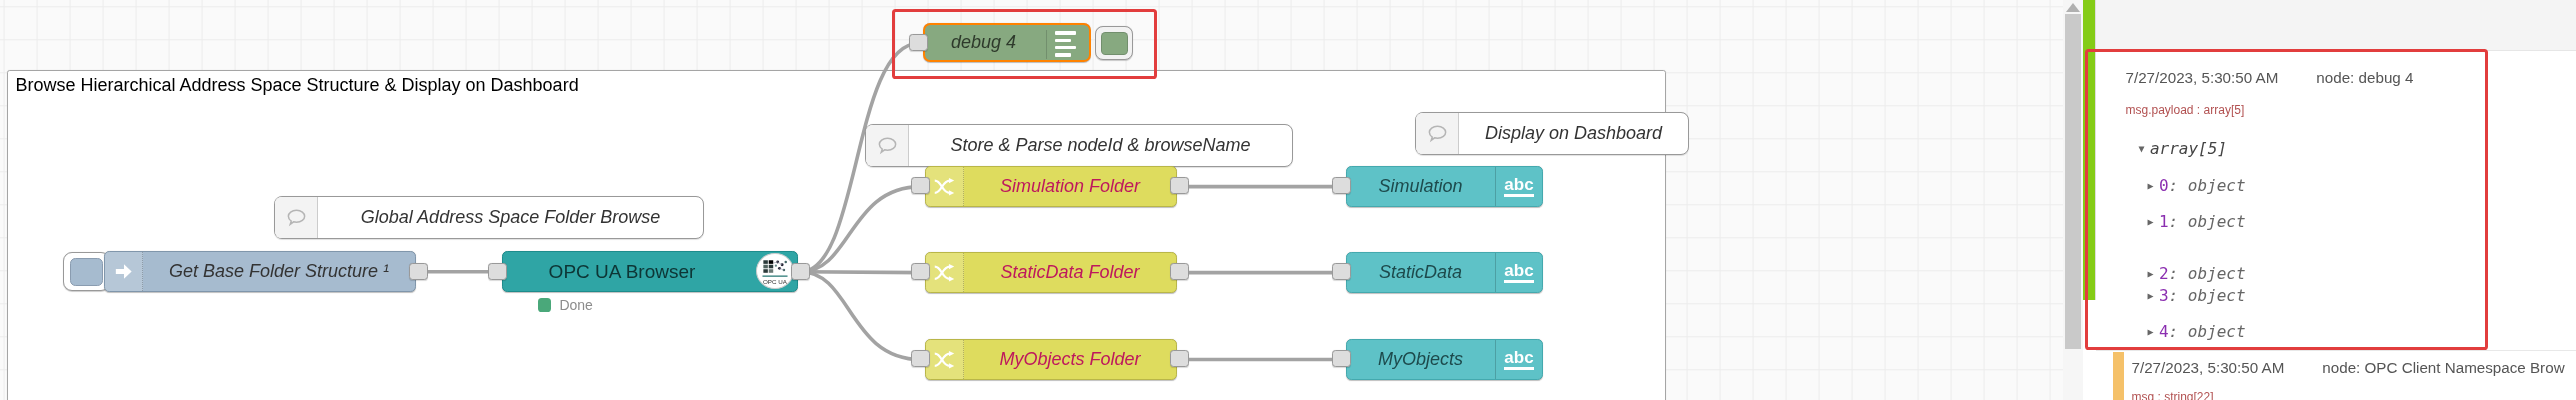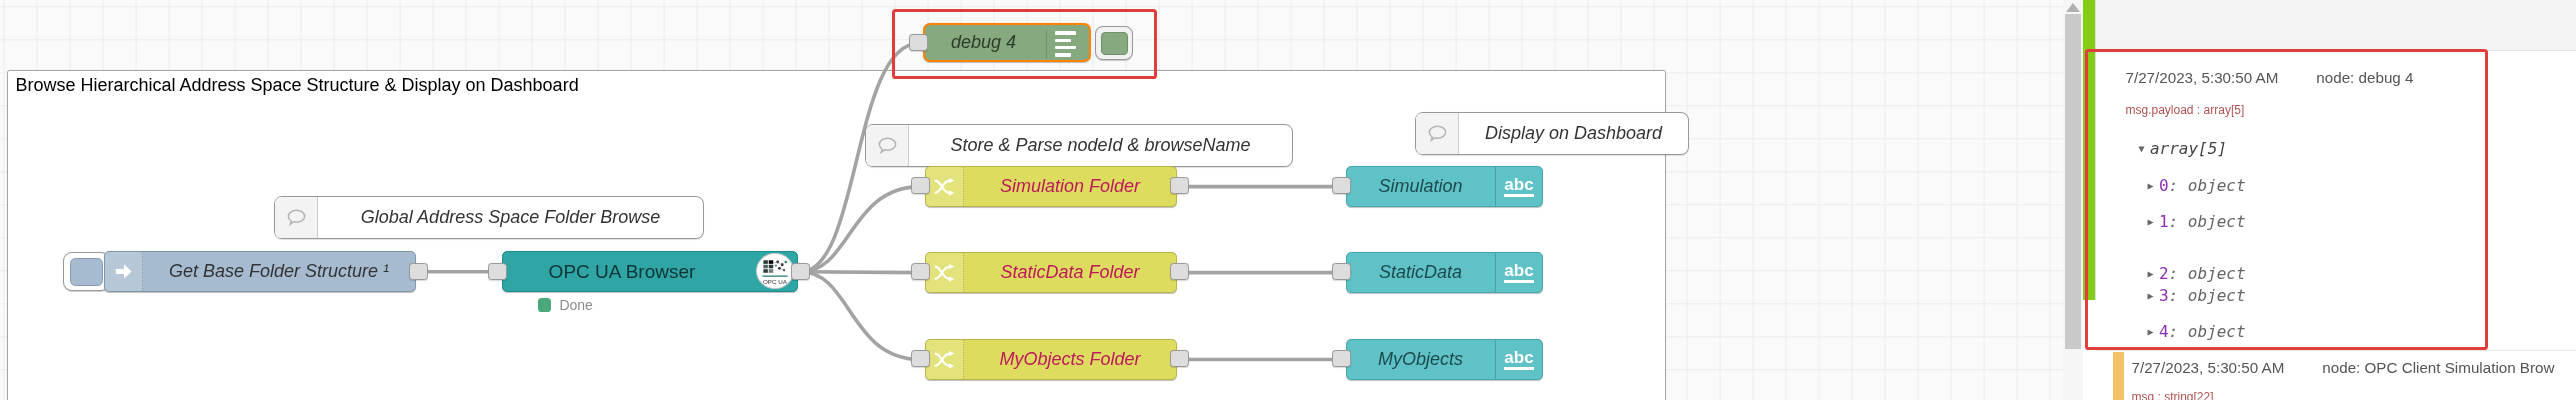--- a/index.html
+++ b/index.html
@@ -318,21 +318,21 @@
       <div class="mrow mono" style="left:52px; top:161px;"><span class="tri">▶</span><span class="key">1</span><span class="typ"><span>: </span><span>object</span></span></div>
       <div class="mrow mono" style="left:52px; top:198px;margin-top:15px;"><span class="tri">▶</span><span class="key">2</span><span class="typ"><span>: </span><span>object</span></span></div>
       <div class="mrow mono" style="left:52px; top:235px;"><span class="tri">▶</span><span class="key">3</span><span class="typ"><span>: </span><span>object</span></span></div>
       <div class="mrow mono" style="left:52px; top:271px;"><span class="tri">▶</span><span class="key">4</span><span class="typ"><span>: </span><span>object</span></span></div>
     </div>
 
     <div class="msg" id="msg2">
       <div class="obar"></div>
       <div class="mrow" style="left:36px; top:7.2px;">
         <span class="meta-ts">7/27/2023, 5:30:50 AM</span>
-        <span class="meta-node" style="margin-left:34px;">node: OPC Client Simulation Brow</span>
+        <span class="meta-node" style="margin-left:34px;">node: OPC Client Namespace Brow</span>
       </div>
       <div class="mrow meta-prop" style="left:36px; top:38px;">msg : string[22]</div>
     </div>
 
   </div>
   <div class="annot" id="annot-msg"></div>
 
 </div>
 
 

